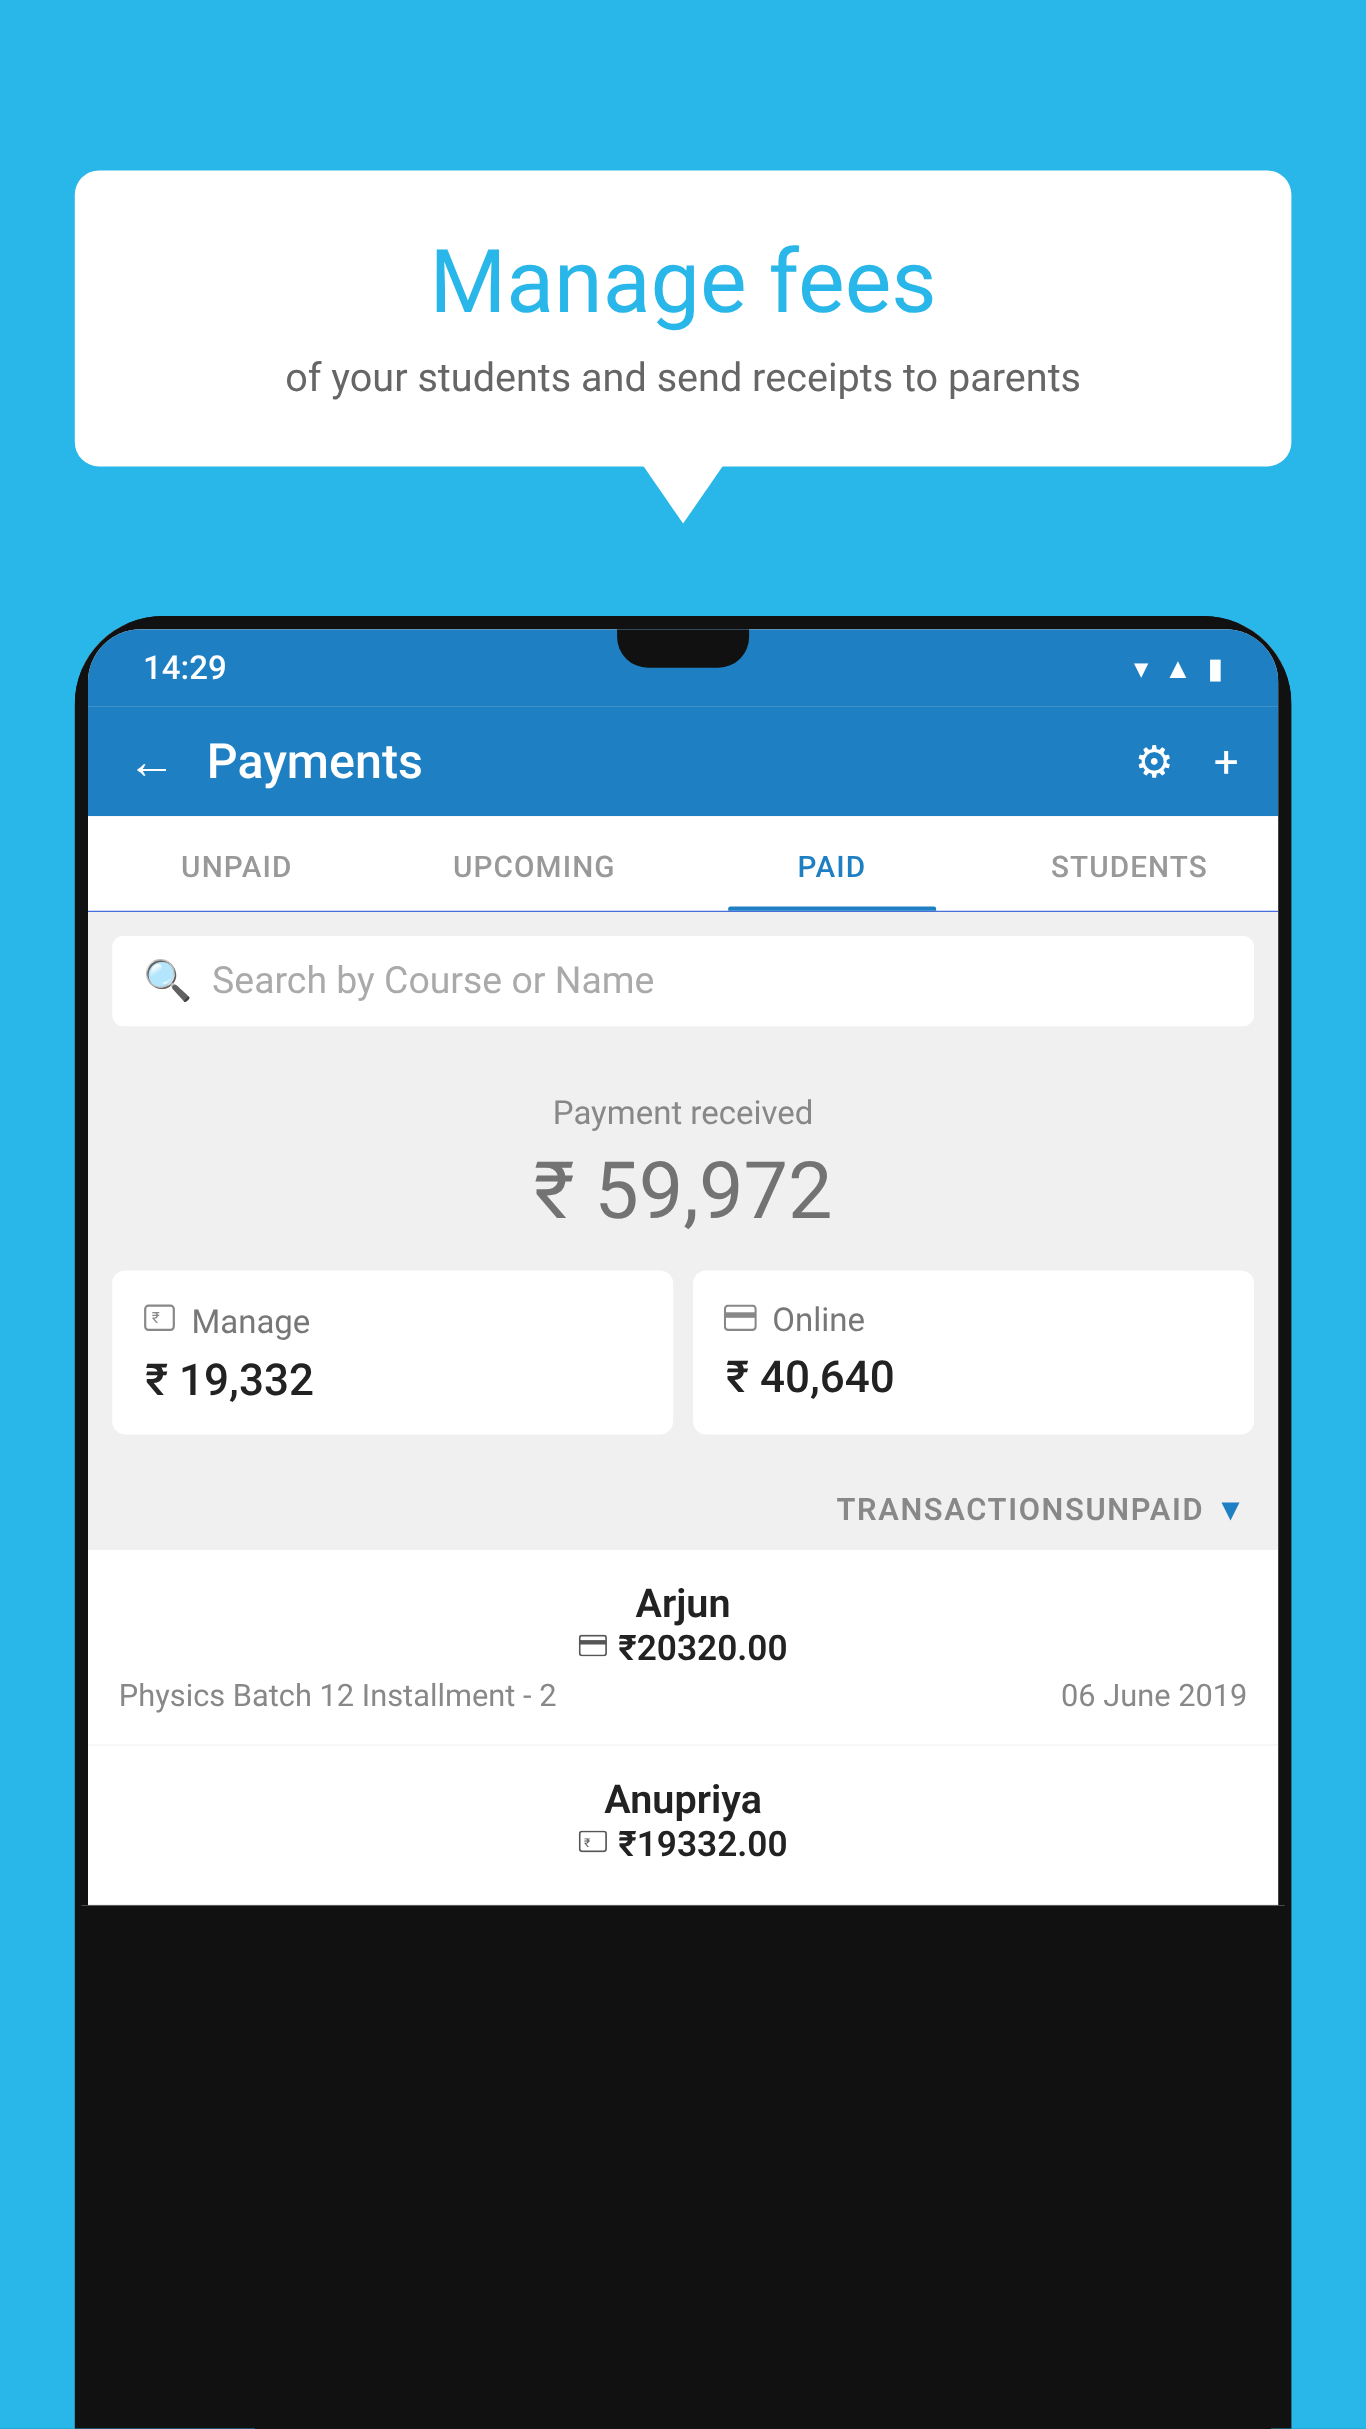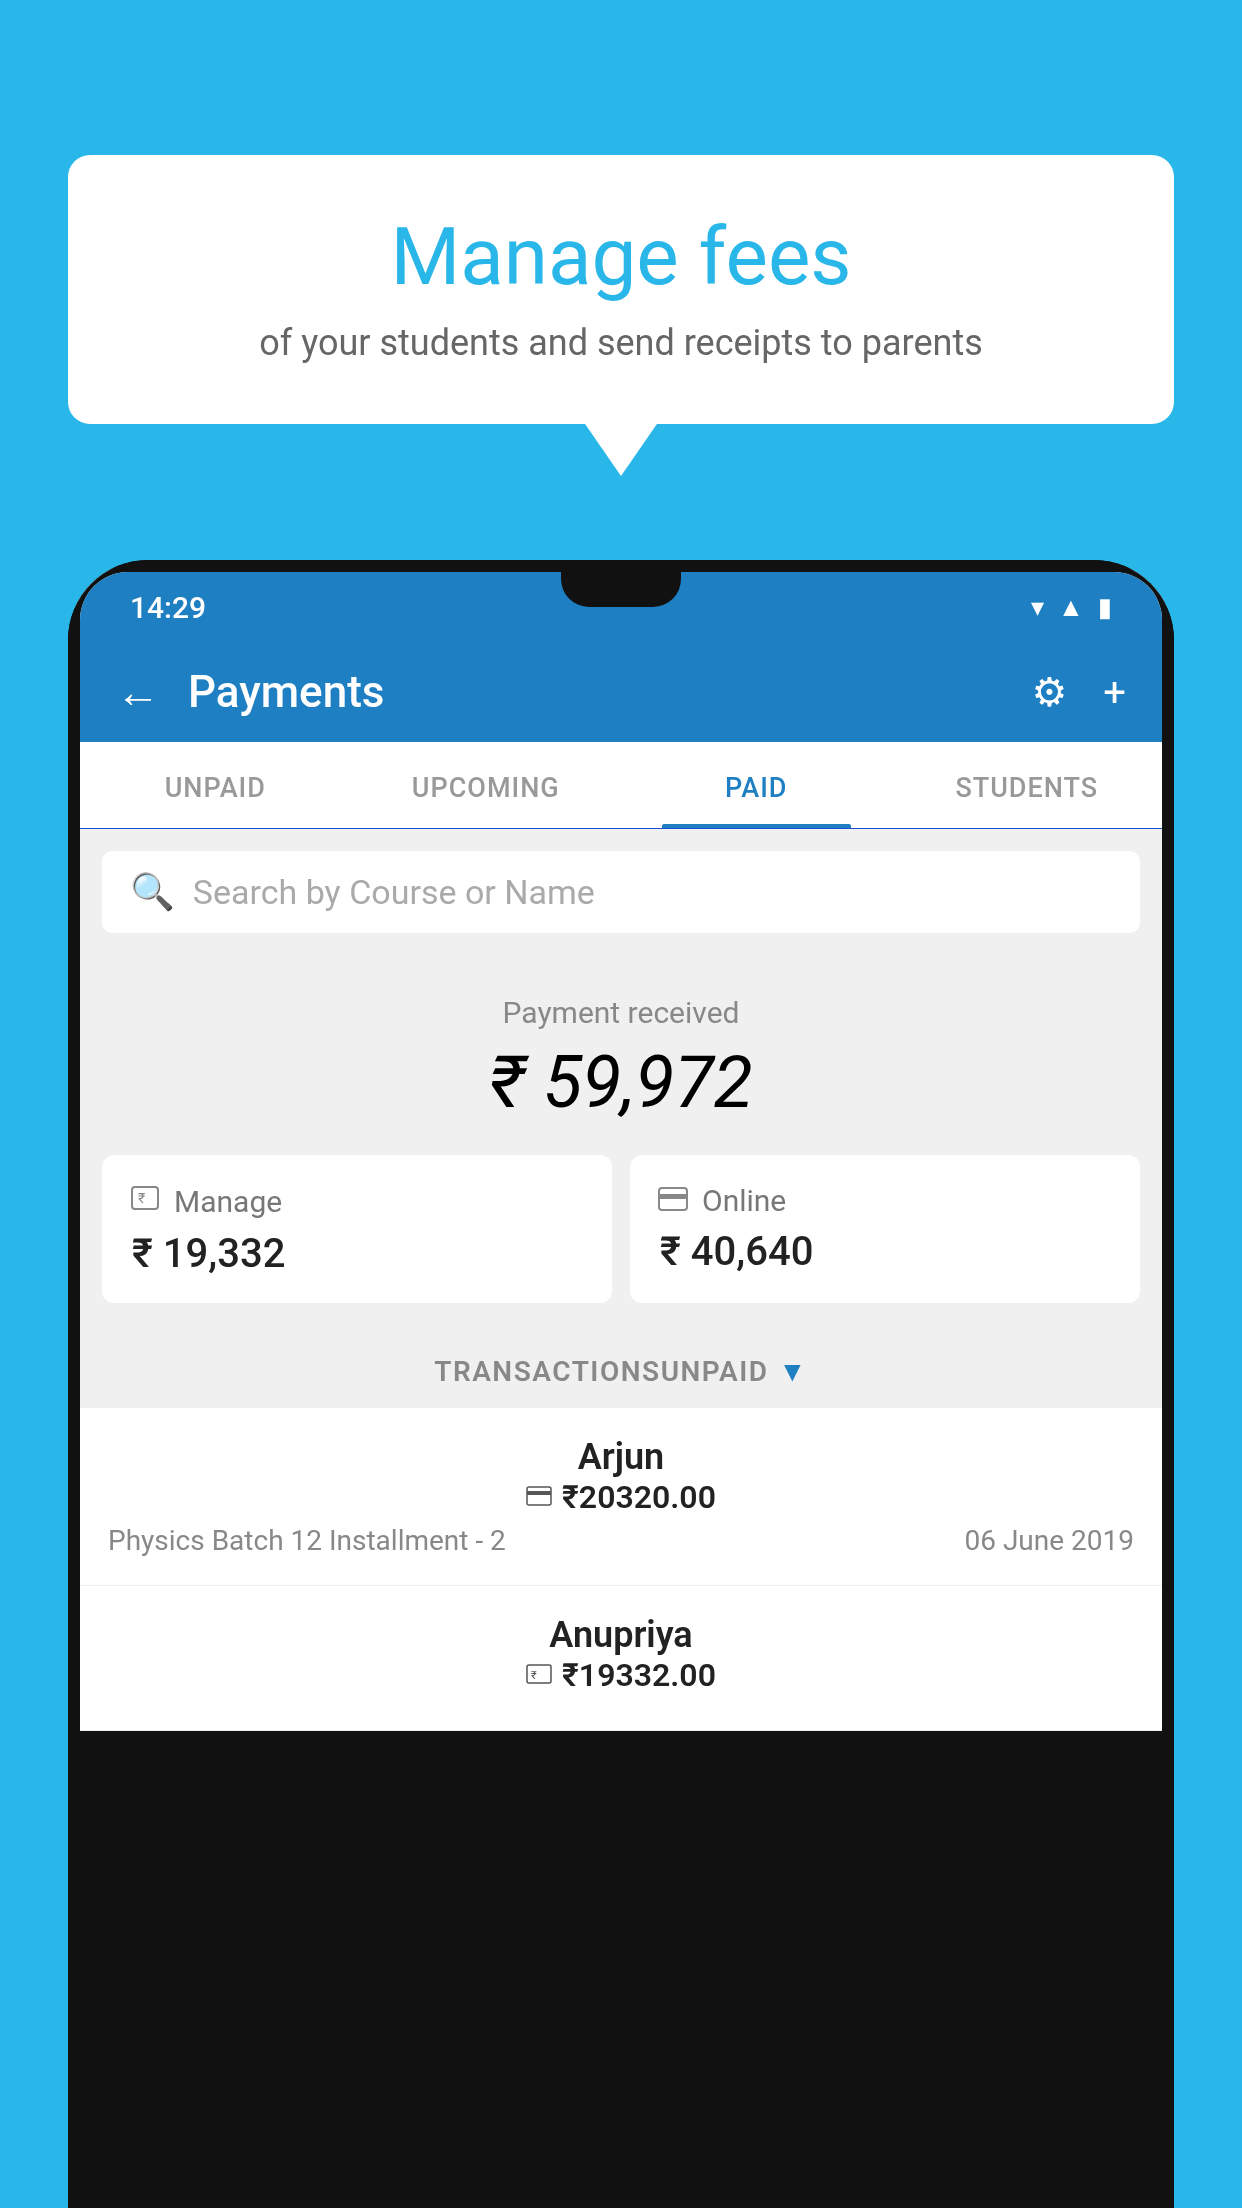--- a/index.html
+++ b/index.html
@@ -201,24 +201,23 @@
       text-align: center;
     }
 
     .payment-label {
       color: #888;
       font-size: 30px;
       margin-bottom: 10px;
     }
 
     .payment-amount {
-      color: #000000;
+      color: #737373;
       font-size: 72px;
       font-weight: 400;
-      font-style: italic;
     }
 
     
     .cards-row {
       display: flex;
       gap: 18px;
       padding: 0 22px 26px;
       background: #f0f0f0;
     }
 
@@ -250,21 +249,21 @@
       color: #222;
       font-size: 40px;
       font-weight: 500;
       padding-left: 2px;
     }
 
     
     .transactions-header {
       display: flex;
       align-items: center;
-      justify-content: center;
+      justify-content: flex-end;
       padding: 26px 28px 20px;
       background: #f0f0f0;
     }
 
     .transactions-label {
       font-size: 28px;
       font-weight: 600;
       color: #888;
       letter-spacing: 1.5px;
     }

